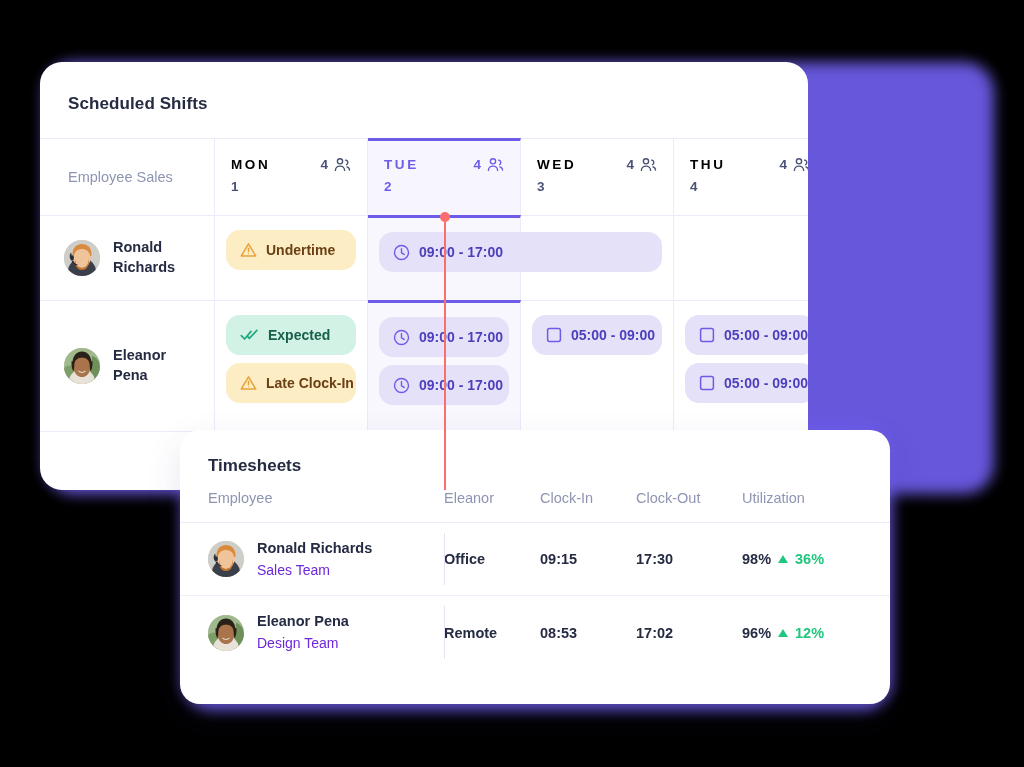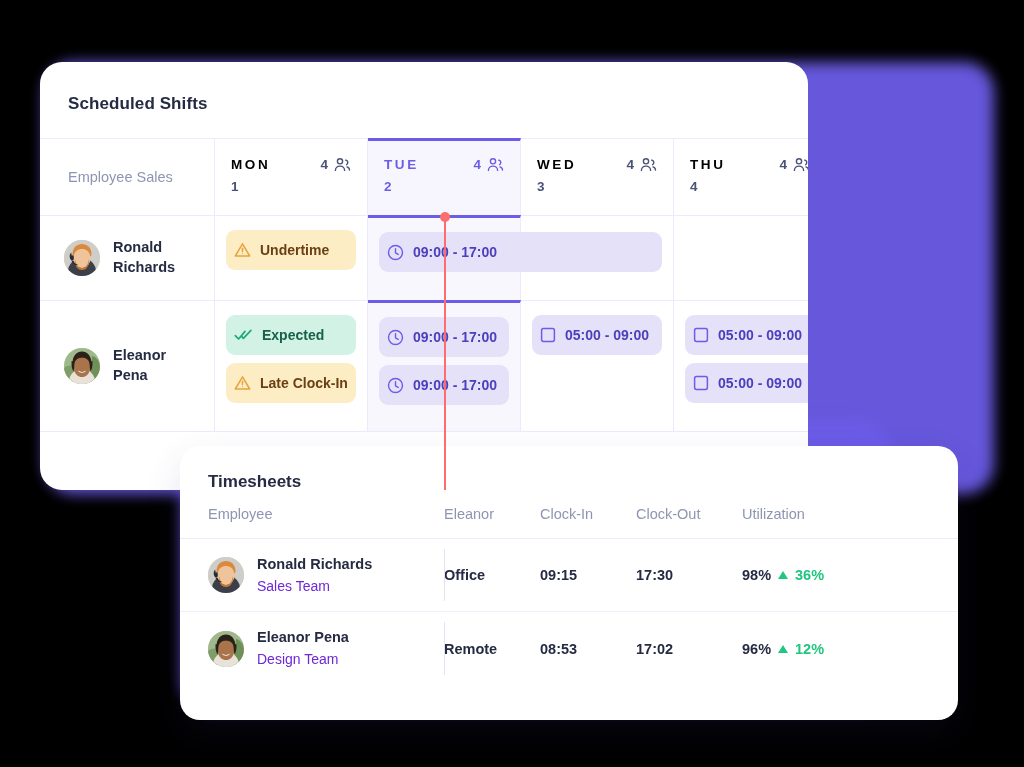--- a/index.html
+++ b/index.html
@@ -162,25 +162,25 @@
     padding: 14px 11px;
     display: flex;
     flex-direction: column;
     gap: 8px;
     height: 100%;
     box-sizing: border-box;
   }
 
   .chip {
     height: 40px;
-    border-radius: 9px;
+    border-radius: 14px;
     display: flex;
     align-items: center;
     gap: 9px;
-    padding: 0 8px;
+    padding: 0 14px;
     box-sizing: border-box;
     font-size: 14px;
     font-weight: bold;
     white-space: nowrap;
   }
   .chip-time {
     background: #E5E1F9;
     color: #4B3FBC;
   }
   .chip-warn {
@@ -218,22 +218,22 @@
     width: 10px;
     height: 10px;
     border-radius: 50%;
     background: #FB6E6E;
   }
 
   
   .sheets-card {
     position: absolute;
     left: 180px;
-    top: 446px;
-    width: 778px;
+    top: 430px;
+    width: 710px;
     height: 274px;
     background: #FFFFFF;
     border-radius: 20px;
     box-shadow: 0 14px 36px rgba(60, 50, 130, .12);
     overflow: hidden;
   }
   .sheets-title {
     font-size: 17px;
     font-weight: bold;
     color: #252B42;

